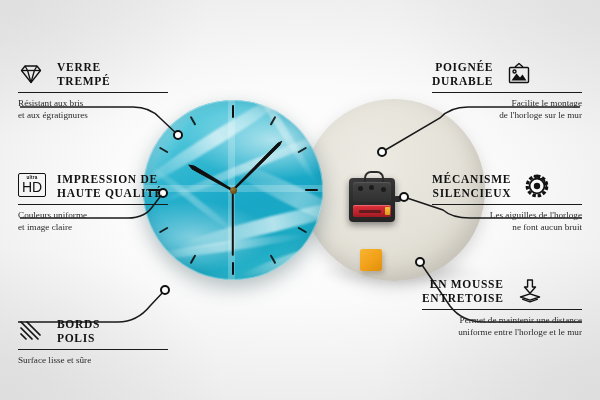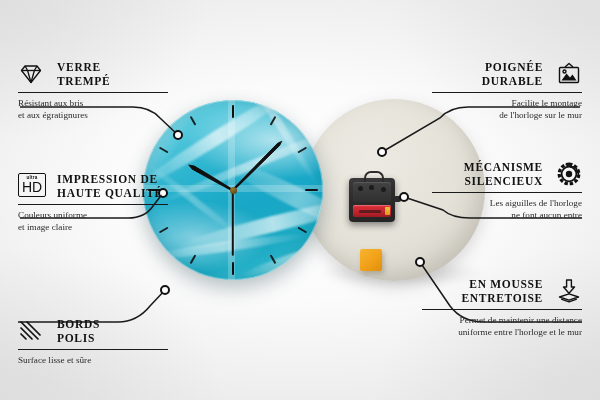--- a/index.html
+++ b/index.html
@@ -92,21 +92,21 @@
   .hand-s{width:66px;height:1.6px;margin-top:-.8px;background:#151515;}
   .pin{position:absolute;left:50%;top:50%;width:7px;height:7px;margin:-3.5px 0 0 -3.5px;border-radius:50%;
     background:radial-gradient(circle at 35% 30%, #9b7a2e, #4d3a12);}
 
   
   svg.lines{position:absolute;left:0;top:0;width:600px;height:400px;pointer-events:none;}
 
   
   .feat{position:absolute;}
   .feat .head{display:flex;align-items:center;gap:13px;}
-  .feat.right .head{justify-content:flex-end;}
+  .feat.right .head{justify-content:flex-start;}
   .title{font-family:"Liberation Serif", serif;font-weight:bold;font-size:11.5px;
     letter-spacing:.7px;color:#111;line-height:14px;text-transform:uppercase;}
   .feat.right .title{text-align:right;}
   .rule{height:1.4px;background:#1a1a1a;margin:4px 0 5px 0;}
   .desc{font-family:"Liberation Serif", serif;font-size:9.2px;color:#2b2b2b;line-height:11.5px;}
   .feat.right .desc{text-align:right;}
   .ico{flex:0 0 auto;width:26px;height:26px;color:#111;}
   .ico svg{display:block;width:26px;height:26px;}
 
   .hdbox{width:26px;height:22px;border:1.6px solid #111;border-radius:2px;display:flex;
@@ -267,41 +267,41 @@
           <circle cx="8.5" cy="10.5" r="1.5"></circle>
         </g>
           </svg>
       </span>
     </div>
     <div class="rule"></div>
     <div class="desc">Facilite le montage</div>
     <div class="desc">de l'horloge sur le mur</div>
   </div>
 
-  <div class="feat right" style="left:432px;top:160px;width:150px;">
+  <div class="feat right" style="left:432px;top:172px;width:150px;">
     <div class="head">
       <div>
         <div class="title">MÉCANISME</div>
         <div class="title">SILENCIEUX</div>
       </div>
       <span class="ico">
         <svg viewBox="0 0 26 26">
             <g fill="none" stroke="currentColor" stroke-width="1.8" stroke-linejoin="round">
           <path d="M10.3 3.2 h5.4 l.7 2.3 2.2 .9 2.1-1.1 3.2 3.2 -1.1 2.1 .9 2.2 2.3 .7 v5.4" transform="scale(0.82) translate(1.4,1.2)"></path>
           <path d="M13 4.2 l2.2 .5 1.6-1.5 2.8 1.6 -.4 2.2 1.6 1.6 2.2-.4 1.6 2.8 -1.5 1.6 .5 2.2 -1.9 1.3" stroke="none"></path>
           <path d="M13 3.2 a9.8 9.8 0 1 1 0 19.6 a9.8 9.8 0 1 1 0-19.6" stroke-dasharray="3.4 1.9" stroke-width="3.2"></path>
           <circle cx="13" cy="13" r="7.4"></circle>
           <circle cx="13" cy="13" r="3.2" fill="currentColor" stroke="none"></circle>
         </g>
           </svg>
       </span>
     </div>
     <div class="rule"></div>
     <div class="desc">Les aiguilles de l'horloge</div>
-    <div class="desc">ne font aucun entre</div>
+    <div class="desc">ne font aucun bruit</div>
   </div>
 
   <div class="feat right" style="left:422px;top:277px;width:160px;">
     <div class="head">
       <div>
         <div class="title">EN MOUSSE</div>
         <div class="title">ENTRETOISE</div>
       </div>
       <span class="ico">
         <svg viewBox="0 0 26 26">

